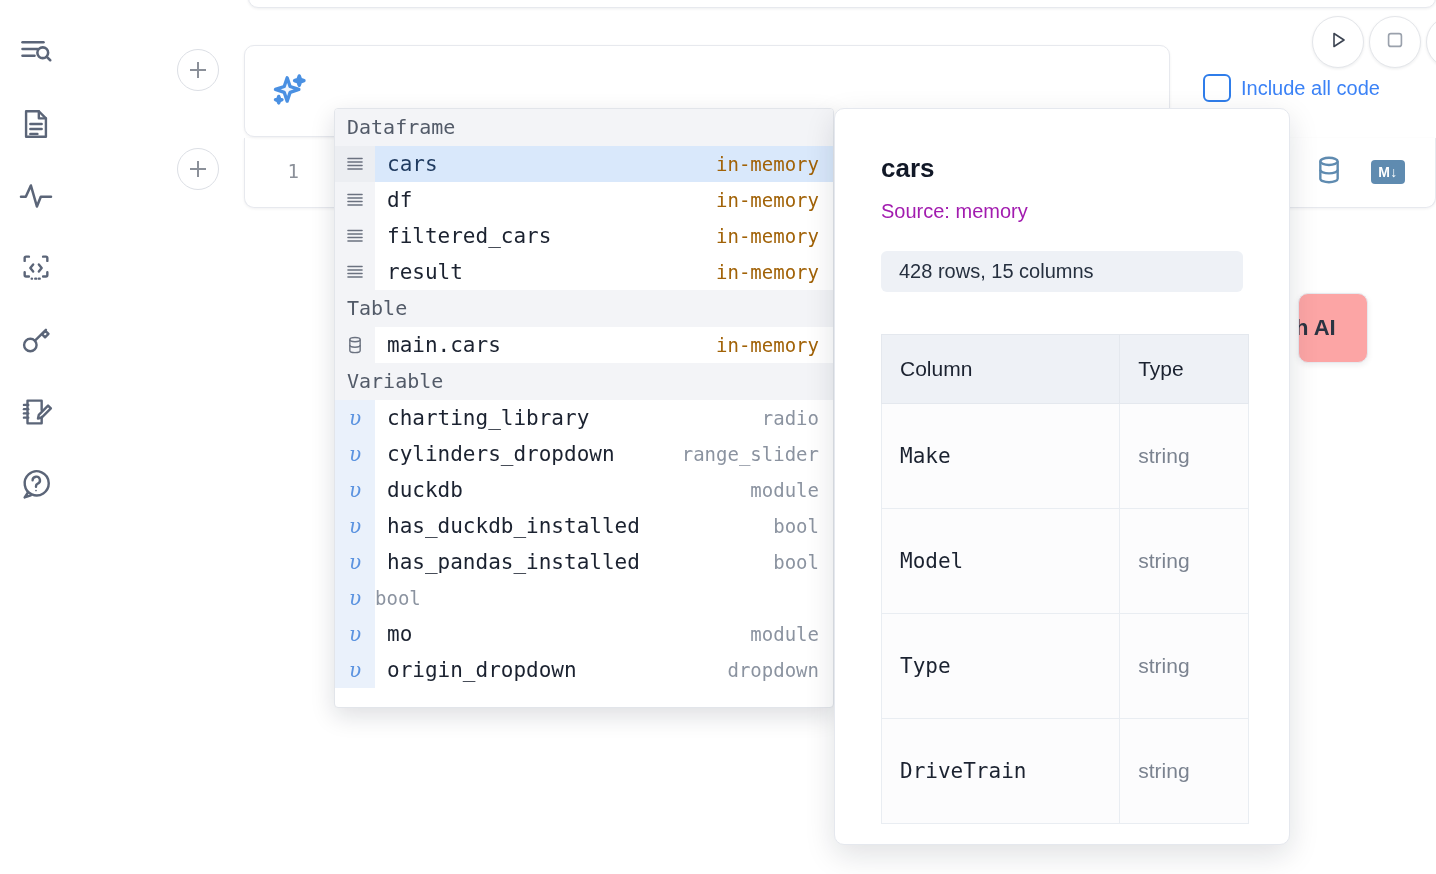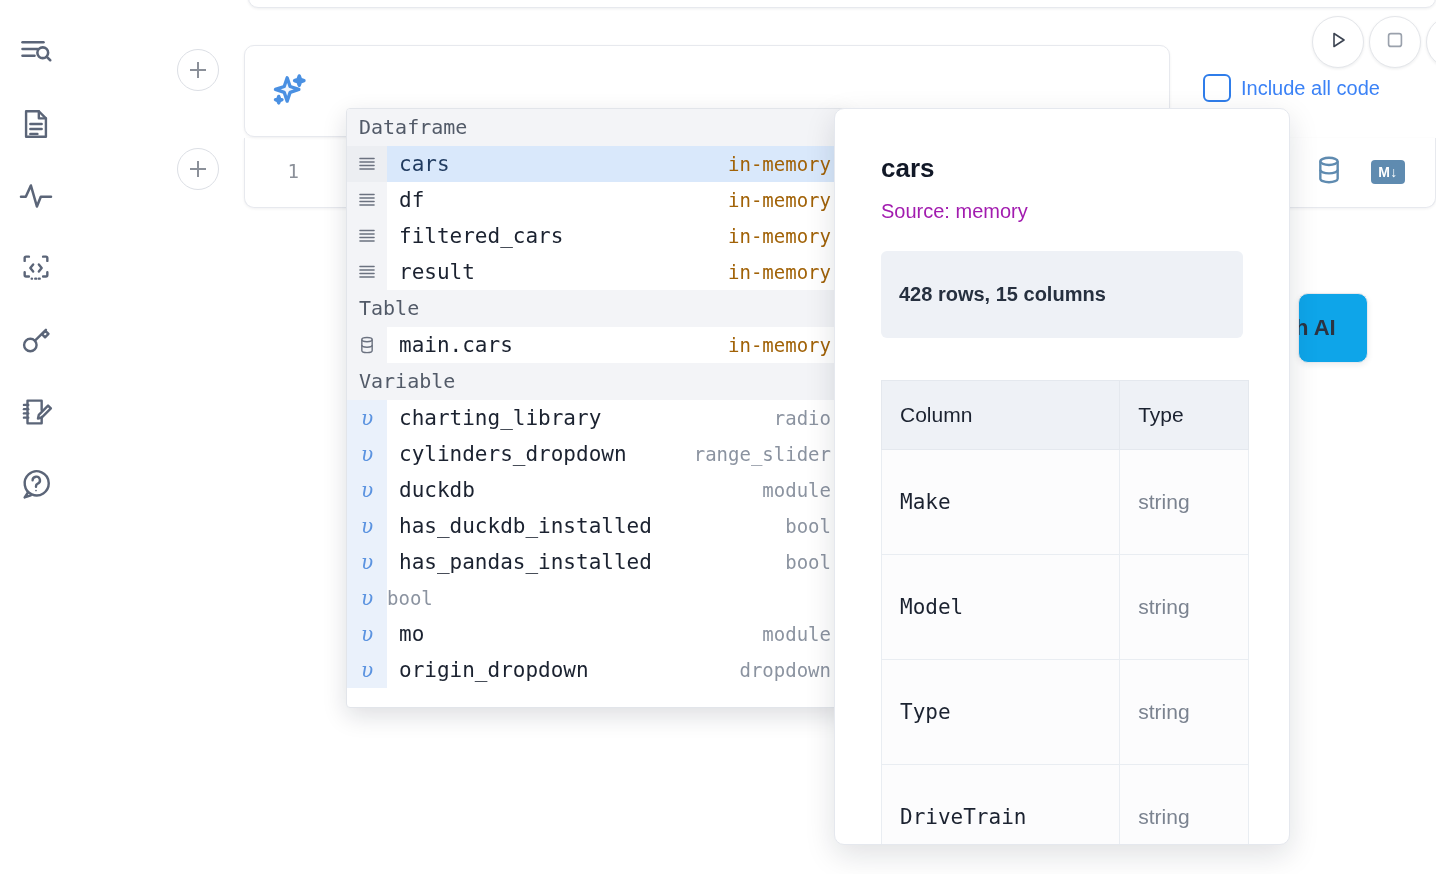--- a/index.html
+++ b/index.html
@@ -101,33 +101,33 @@
   }
   .chk {
     width: 28px; height: 28px; border: 2px solid #2f7dea; border-radius: 6px;
     background: #ffffff; cursor: pointer;
   }
   .include-label { font-size: 20px; color: #3b82f6; white-space: nowrap; }
 
   
   .ai-chip {
     position: absolute; left: 1298px; top: 293px; width: 70px; height: 70px;
-    background: #0ea5e9; border: 1px solid #e7e9ee; border-radius: 10px;
+    background: #fca5a5; border: 1px solid #e7e9ee; border-radius: 10px;
     box-shadow: 0 2px 6px rgba(15,23,42,.08);
     display: flex; align-items: center; justify-content: flex-start;
     overflow: hidden;
   }
   .ai-chip span {
     font-size: 22px; font-weight: bold; color: #2b3442;
     margin-left: -4px; white-space: nowrap;
   }
 
   
   .ac {
-    position: absolute; left: 346px; top: 108px; width: 500px; height: 600px;
+    position: absolute; left: 334px; top: 108px; width: 500px; height: 600px;
     background: #ffffff; border: 1px solid #e2e5ea; border-radius: 4px;
     box-shadow: 0 8px 24px rgba(15,23,42,.14);
     overflow: hidden;
     font-family: "DejaVu Sans Mono", monospace;
   }
   .ac-section {
     height: 37px; line-height: 37px; background: #f3f4f7;
     padding-left: 12px; font-size: 20px; color: #525a68;
   }
   .ac-item {
@@ -163,21 +163,21 @@
     position: absolute; left: 834px; top: 108px; width: 456px; height: 737px;
     background: #ffffff; border: 1px solid #e5e8ee; border-radius: 10px;
     box-shadow: 0 10px 30px rgba(15,23,42,.13);
     overflow: hidden;
   }
   .detail-inner { padding: 44px 46px 0 46px; }
   .detail-title { font-size: 26px; font-weight: bold; color: #111827; }
   .detail-source { margin-top: 16px; font-size: 20px; color: #a21caf; }
   .detail-stats {
     margin-top: 28px; background: #eef1f6; border-radius: 6px;
-    padding: 32px 18px; font-size: 20px; color: #26303f; font-weight: bold;
+    padding: 9px 18px; font-size: 20px; color: #26303f;
   }
   .detail-table {
     margin-top: 42px; width: 368px; border-collapse: collapse;
     border: 1px solid #e4e8ee;
   }
   .detail-table th {
     background: #eef1f6; text-align: left; font-weight: normal;
     font-size: 21px; color: #1b2230; padding: 22px 18px;
     border: 1px solid #e4e8ee;
   }

